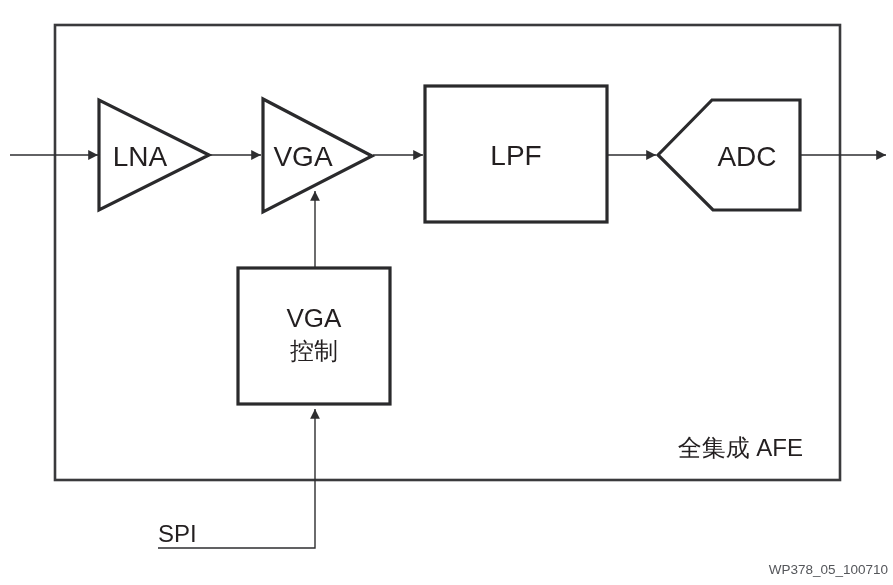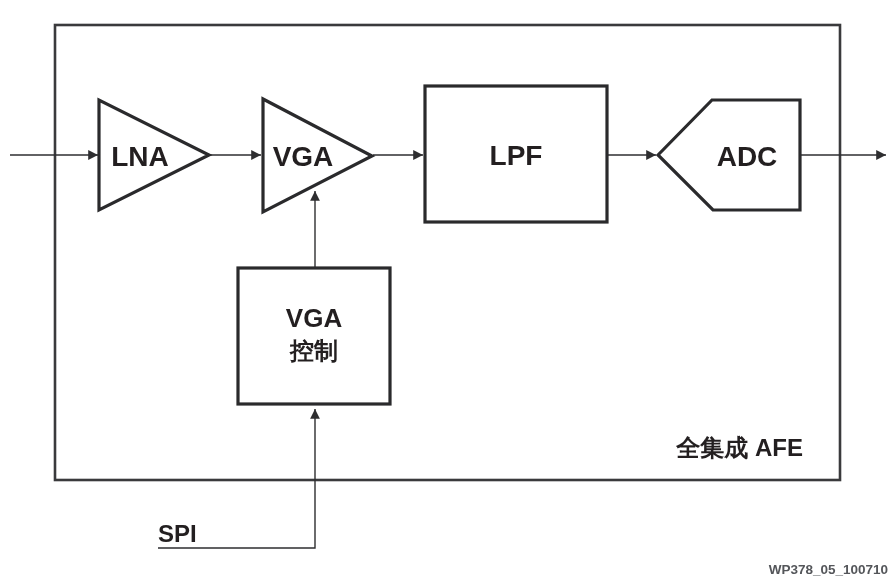--- a/index.html
+++ b/index.html
@@ -9,21 +9,21 @@
     --wire:#2e2e30;
     --label-text:#231f20;
     --figure-id-text:#54565a;
   }
   html,body{
     margin:0; padding:0;
     background:var(--background);
     width:893px; height:585px;
     overflow:hidden;
   }
-  .stage{ width:893px; height:412px; position:relative;font-weight:bold; }
+  .stage{ width:893px; height:412px; position:relative; }
   svg{ display:block; }
 
   .blk{
     fill:#ffffff;
     stroke:var(--block-stroke);
     stroke-width:3.2;
     stroke-linejoin:miter;
   }
   .outer{
     fill:none;

